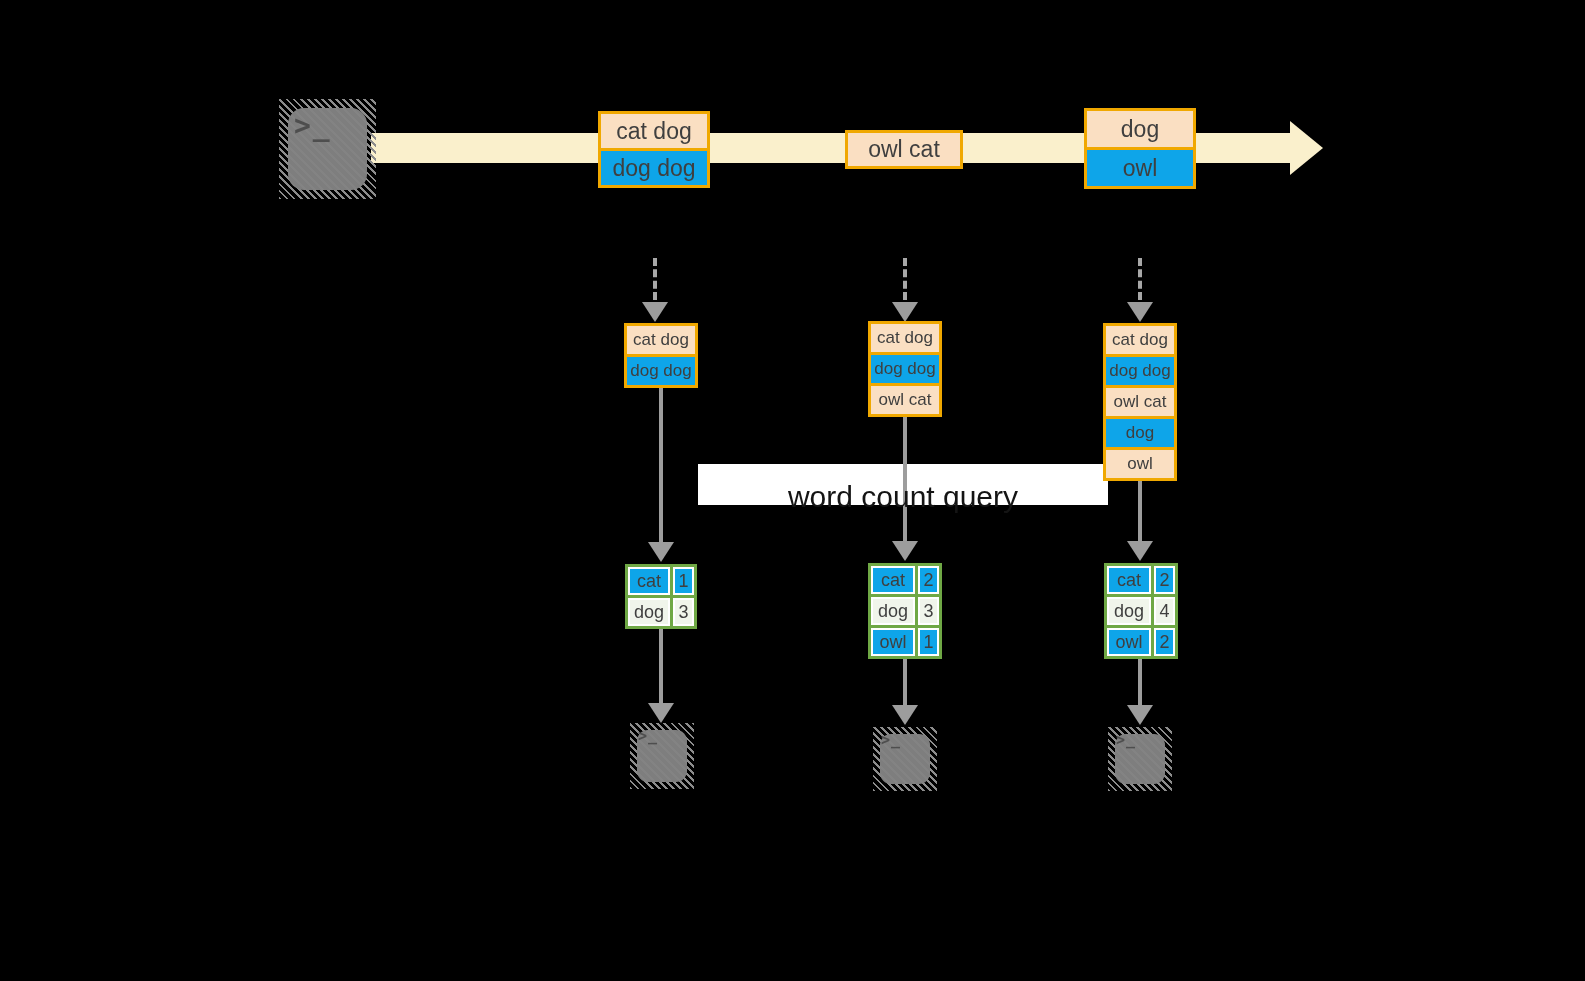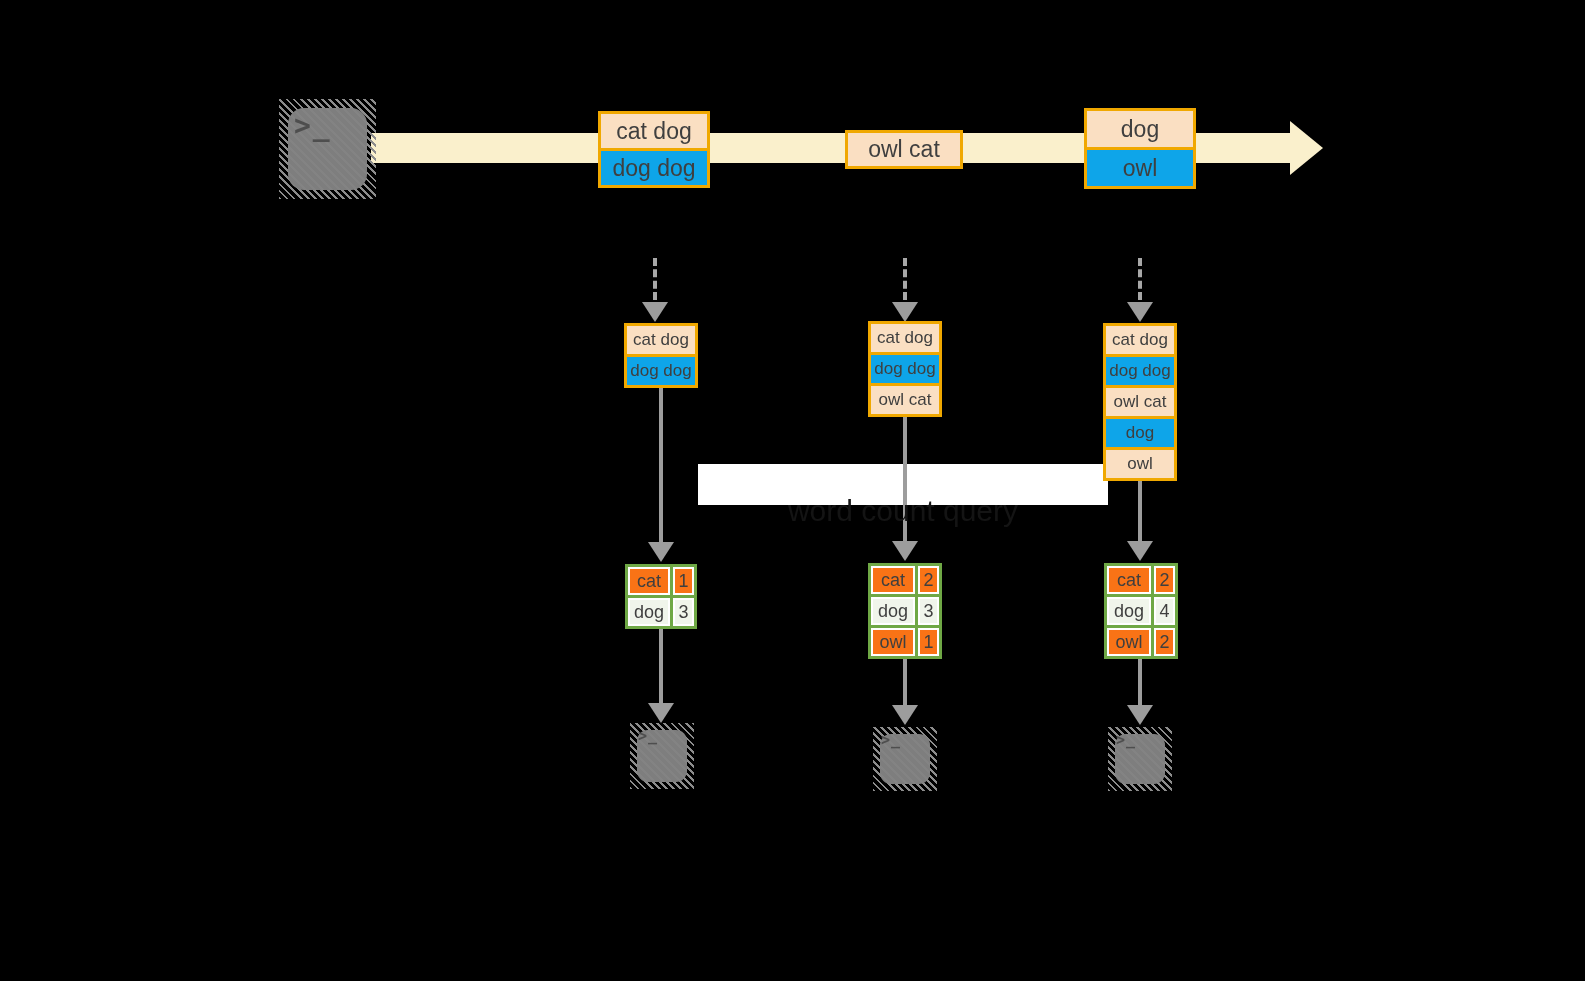--- a/index.html
+++ b/index.html
@@ -34,28 +34,28 @@
   .orow.light{background:#0ea5e9;}
   .orow.big{height:34px;line-height:34px;font-size:23px;}
   .orow.sm{height:28px;line-height:28px;font-size:17px;}
   
   .vline{position:absolute;width:4px;background:#9d9d9d;z-index:2;}
   .vdash{position:absolute;width:0;border-left:4px dashed #a8a8a8;z-index:2;}
   .ahead{position:absolute;width:0;height:0;z-index:2;
     border-left:13px solid transparent;border-right:13px solid transparent;border-top:20px solid #9d9d9d;}
   
   .qbg{position:absolute;left:698px;top:464px;width:410px;height:41px;background:#ffffff;z-index:1;}
-  .qtext{position:absolute;left:698px;top:490px;width:410px;height:41px;z-index:3;
+  .qtext{position:absolute;left:698px;top:476px;width:410px;height:41px;z-index:3;
     display:flex;align-items:center;justify-content:center;
     font-size:30px;color:#141414;}
   
   .gtable{position:absolute;display:grid;gap:3px;background:#6fa845;border:3px solid #6fa845;
     z-index:3;box-sizing:border-box;}
   .g2{grid-template-columns:1fr 21px;}
-  .gcell{background:#f97316;box-shadow:inset 0 0 0 2px #ffffff;height:28px;
+  .gcell{background:#0ea5e9;box-shadow:inset 0 0 0 2px #ffffff;height:28px;
     display:flex;align-items:center;justify-content:center;color:#3f3f3f;font-size:18px;}
   .gcell.light{background:#f0f5eb;}
 </style>
 </head>
 <body>
 
 <div class="canvas">
 
   <div class="shaft"></div>
   <div class="shead"></div>

